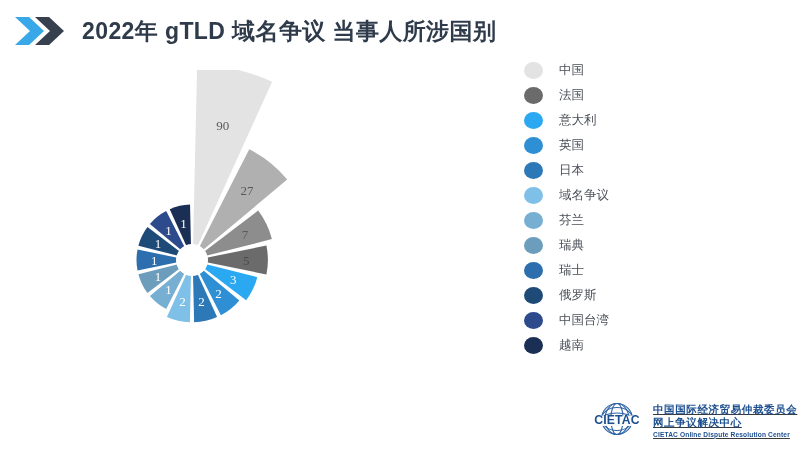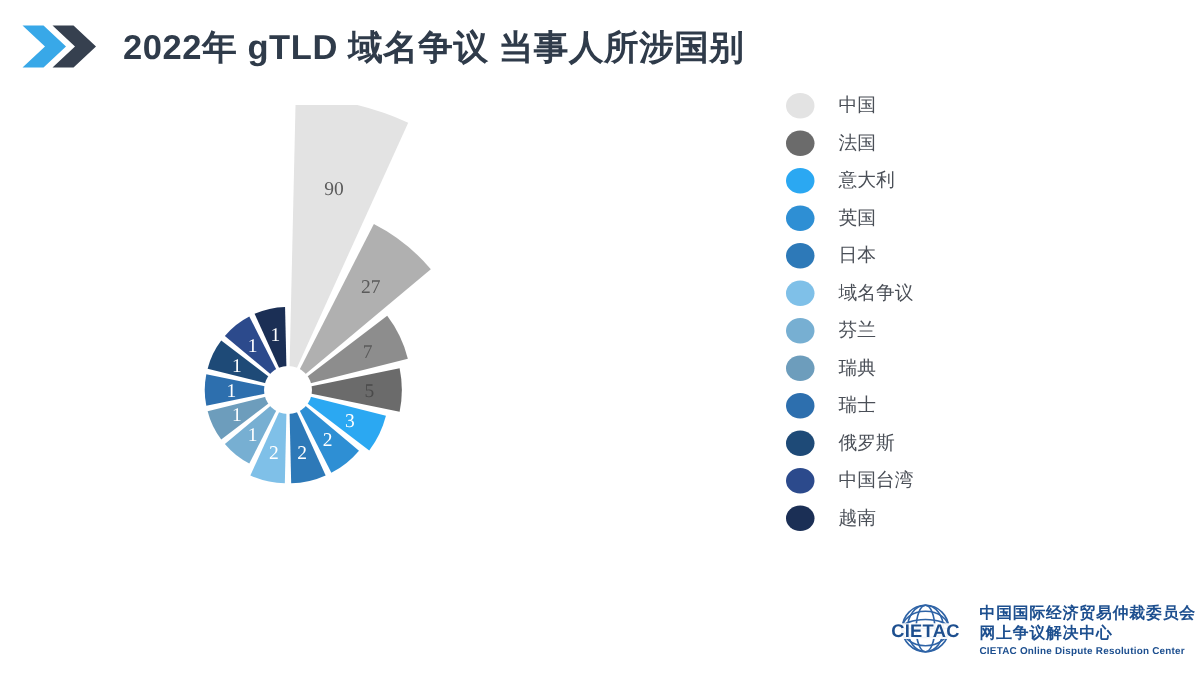--- a/index.html
+++ b/index.html
@@ -86,20 +86,21 @@
     position: absolute;
     left: 588px;
     top: 398px;
     display: flex;
     align-items: center;
   }
   #cietac-mark { width: 58px; height: 46px; flex: 0 0 auto; }
   #footer-text {
     margin-left: 7px;
     line-height: 1.25;
+    text-decoration: underline;
   }
   .footer-cn {
     font-size: 10.5px;
     font-weight: bold;
     color: #1d4f8f;
     letter-spacing: 0.6px;
     white-space: nowrap;
   }
   .footer-en {
     font-size: 6.6px;

